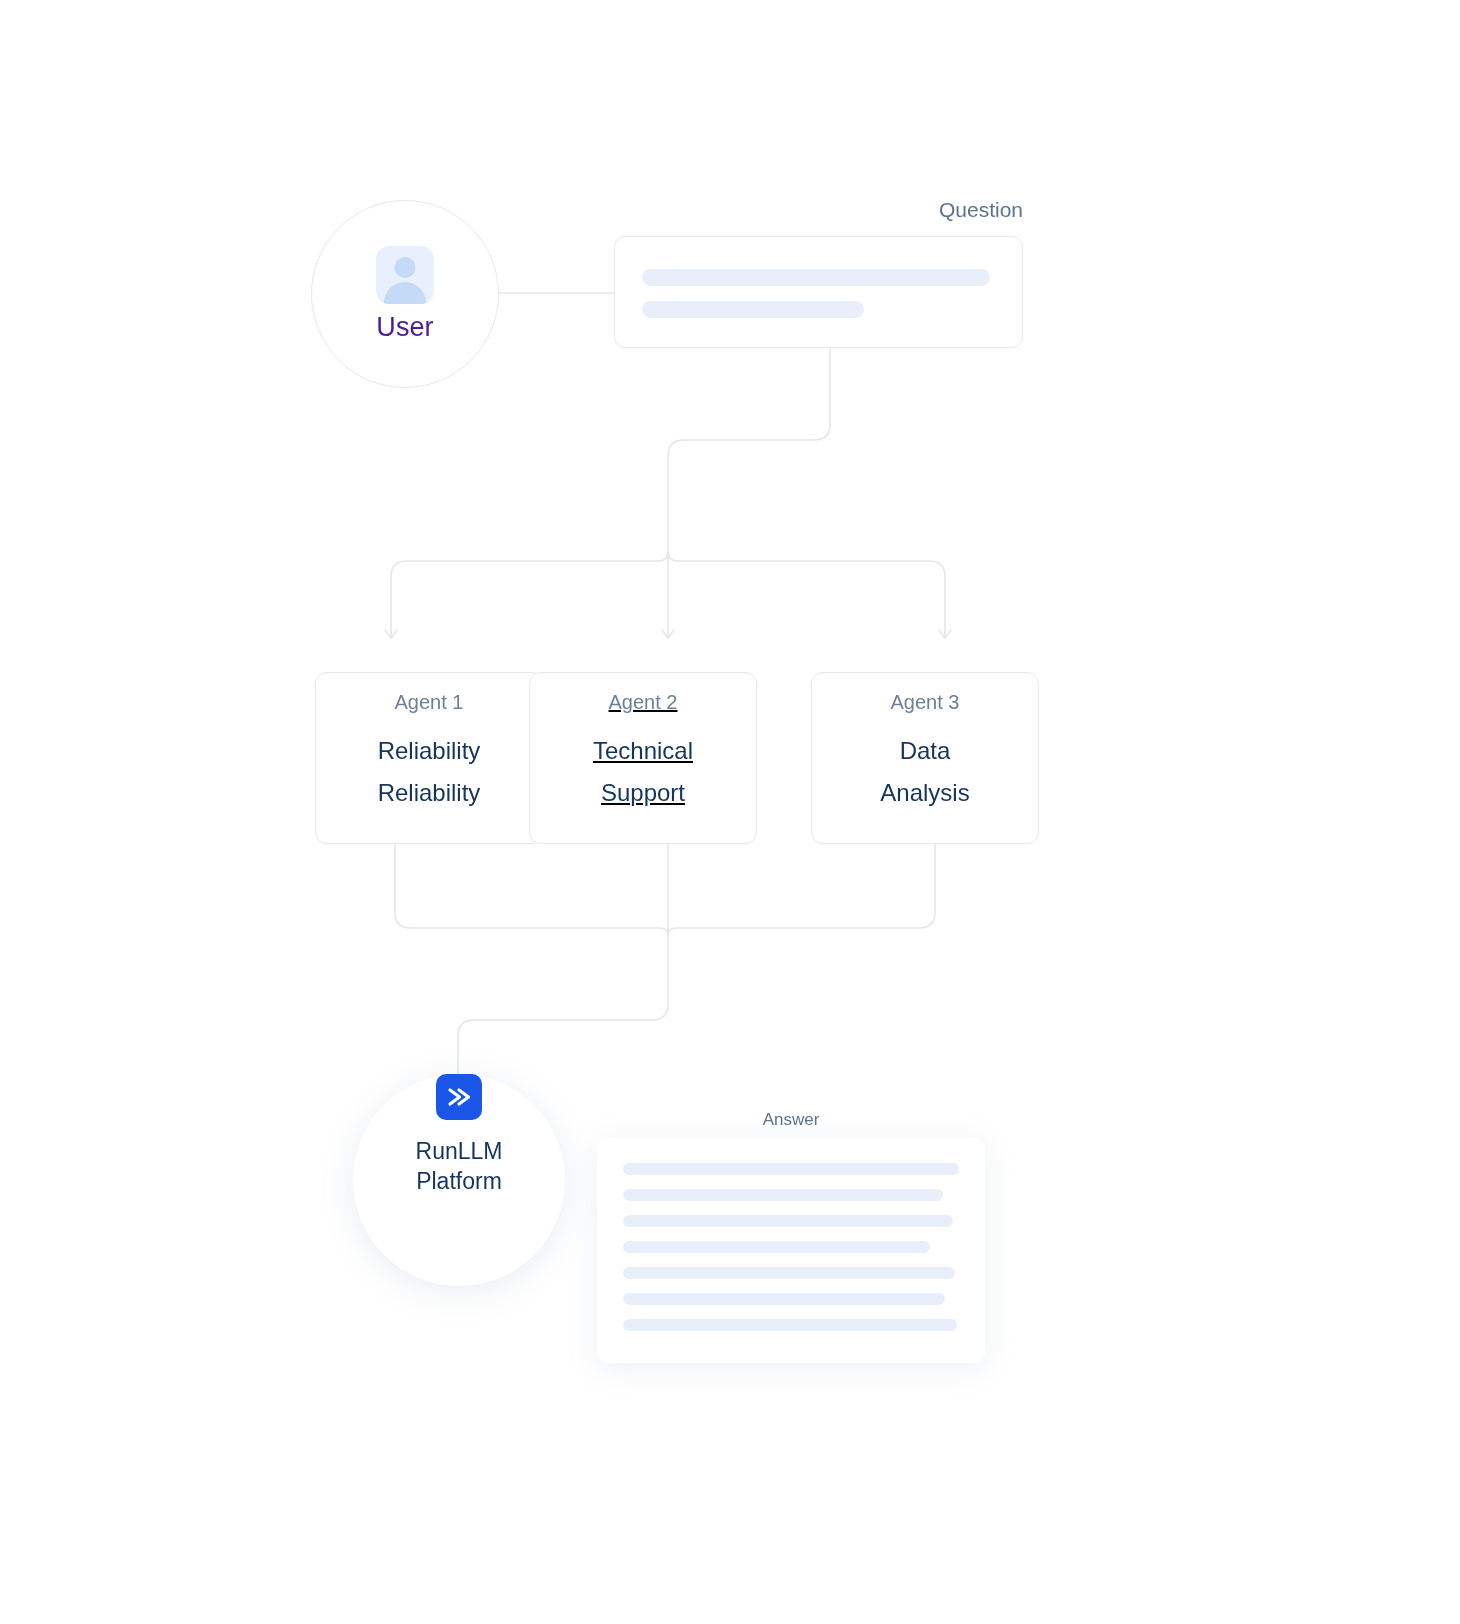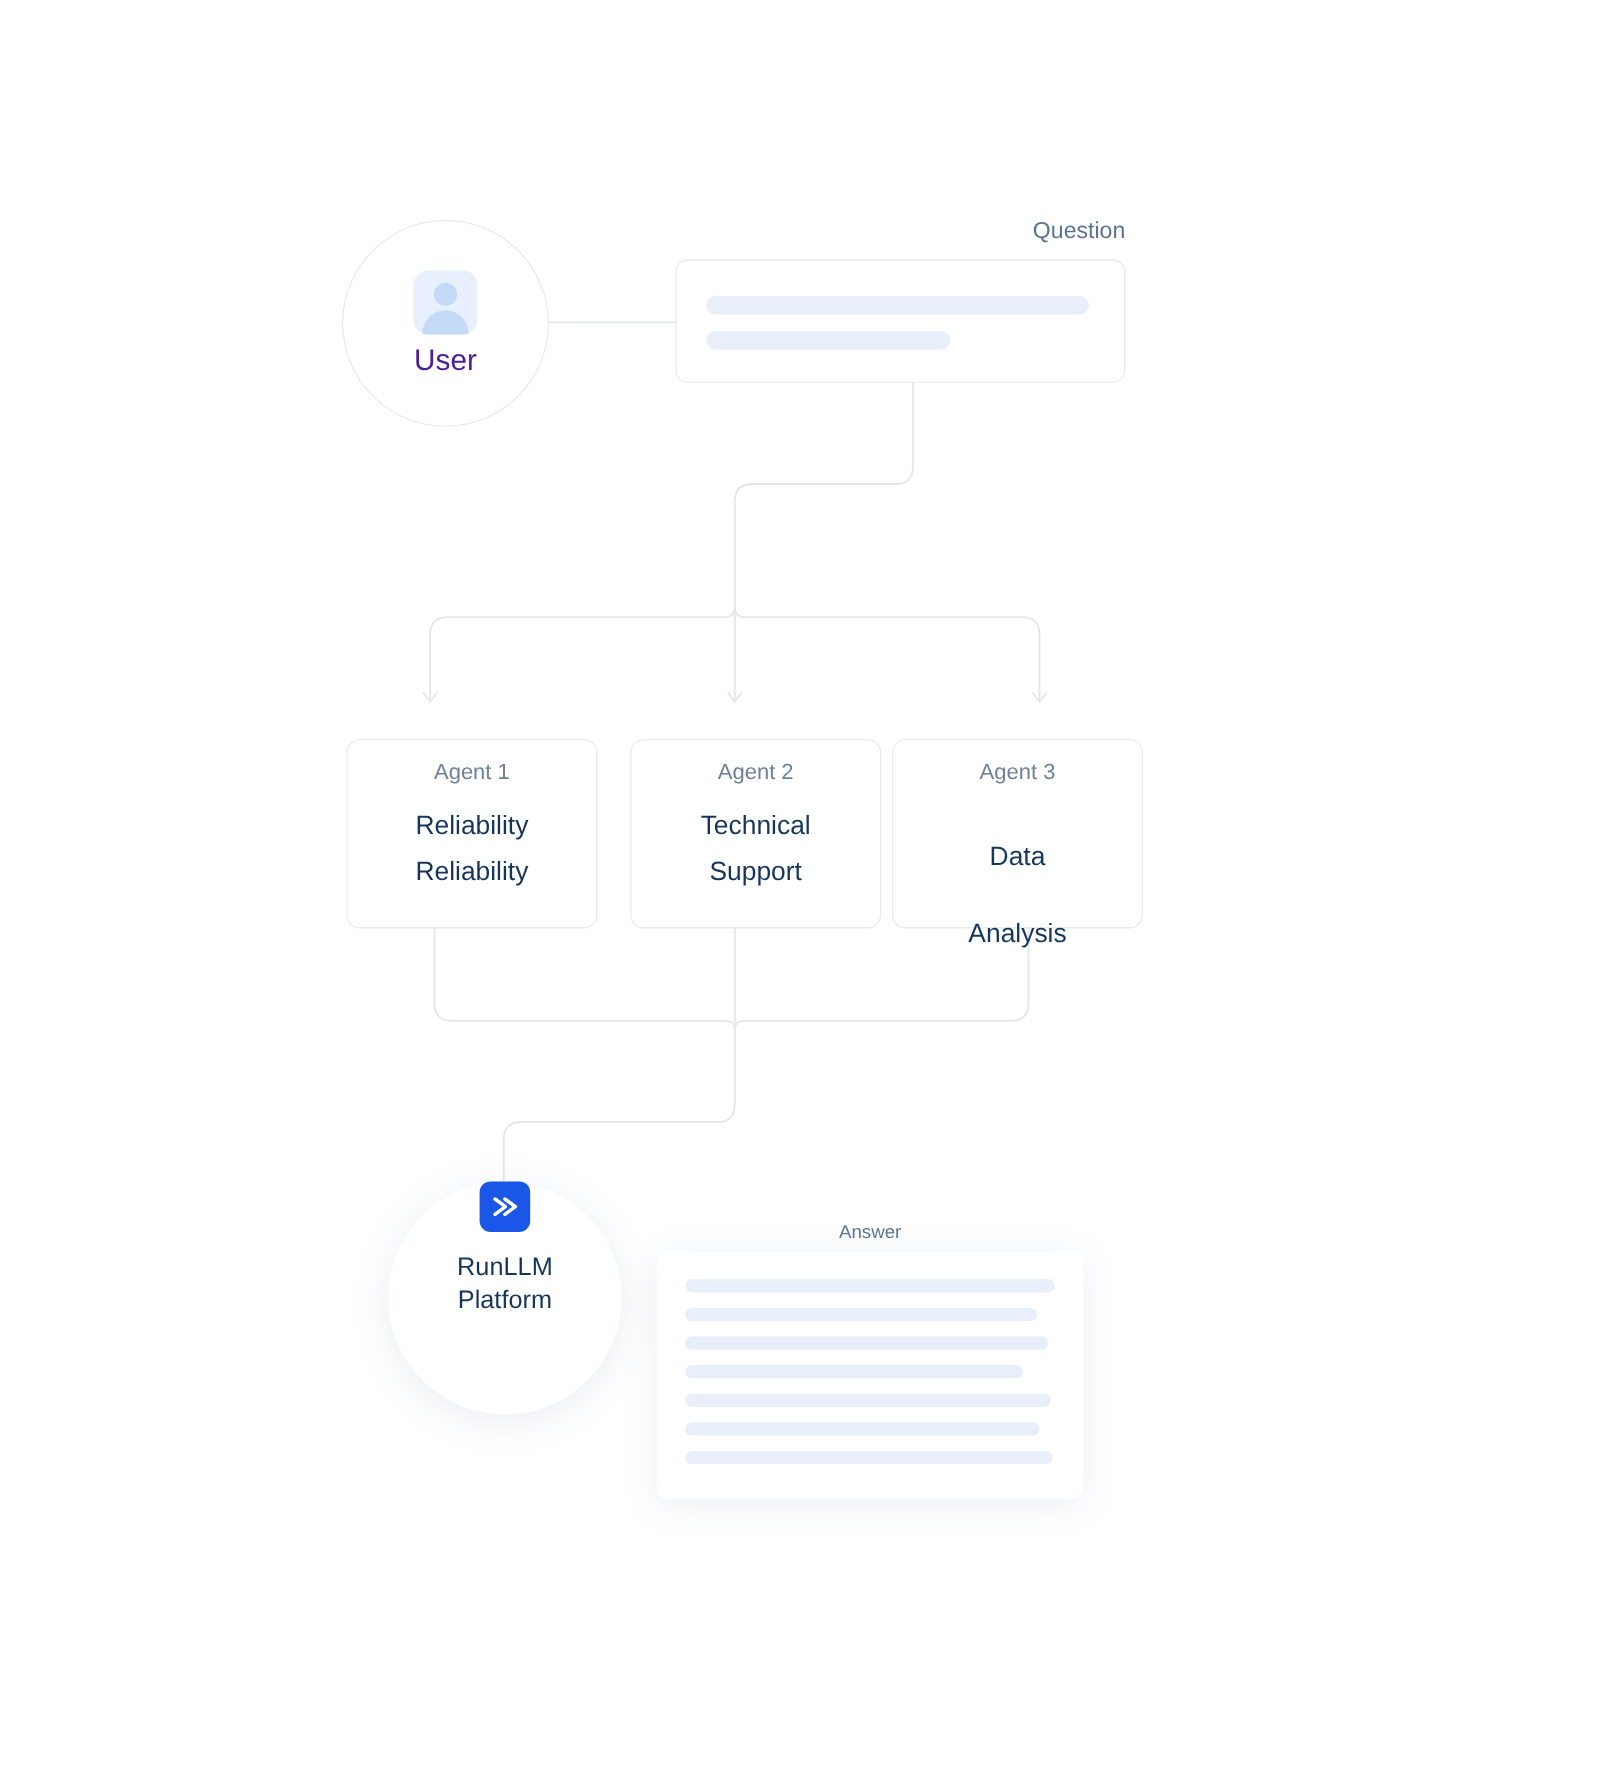--- a/index.html
+++ b/index.html
@@ -100,22 +100,22 @@
     width: 228px; height: 172px;
     border: 1px solid #e6e8ea;
     border-radius: 12px;
     background: #ffffff;
     display: flex;
     flex-direction: column;
     align-items: center;
     padding-top: 18px;
   }
   #agent-card-1 { left: 315px; }
-  #agent-card-2 { left: 573px; }
-  #agent-card-3 { left: 811px; gap: 28px; }
+  #agent-card-2 { left: 529px; text-decoration: underline; }
+  #agent-card-3 { left: 811px; }
   .agent-tag {
     font-size: 20px;
     color: #6b8199;
     margin-bottom: 16px;
   }
   .agent-title {
     font-size: 24px;
     line-height: 42px;
     color: #16355c;
     text-align: left;

